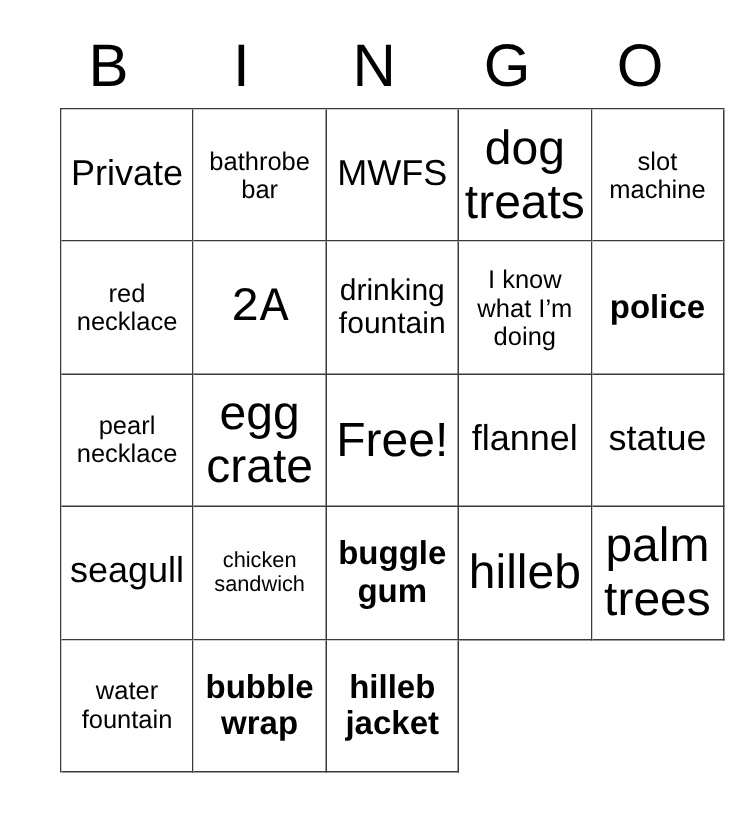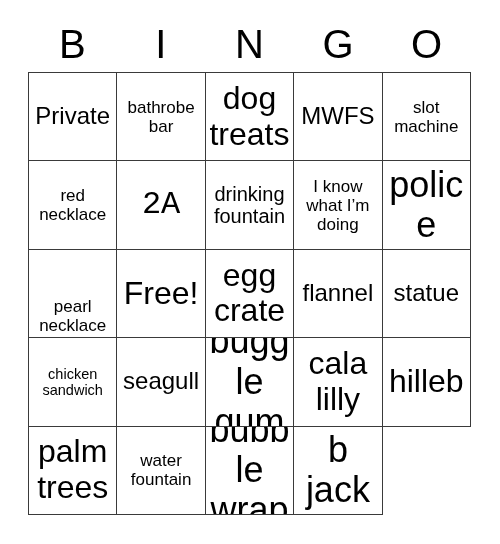--- a/index.html
+++ b/index.html
@@ -40,21 +40,21 @@
     font-size: 40px;
     font-weight: 400;
     line-height: 1;
     letter-spacing: 0px;
     color: #000000;
   }
 
   
   #bingo-grid {
     position: absolute;
-    left: 28px;
+    left: 40px;
     top: 72px;
     width: 443px;
     height: 443px;
     display: grid;
     grid-template-columns: repeat(5, 1fr);
     grid-template-rows: repeat(5, 1fr);
     border-top: 1.5px solid #3a3a3a;
     border-left: 1.5px solid #3a3a3a;
     box-sizing: border-box;
     background: #ffffff;
@@ -81,21 +81,21 @@
     color: #000000;
     word-break: break-word;
     hyphens: none;
   }
 
   
   .sz-xs  { font-size: 14.5px; }
   .sz-s   { font-size: 17px; }
   .sz-m   { font-size: 20px; }
   .sz-l   { font-size: 24px; }
-  .sz-xl  { font-size: 36px; }
+  .sz-xl  { font-size: 22px; font-weight: bold; }
   .sz-xxl { font-size: 32px; }
 </style>
 </head>
 <body style="background: rgb(255, 255, 255);">
 
 <div id="bingo-card">
 
   <div id="bingo-header">
     <div class="header-letter">B</div>
     <div class="header-letter">I</div>
@@ -106,24 +106,24 @@
 
   <div id="bingo-grid" style="border-top-color: rgb(58, 58, 58); border-left-color: rgb(58, 58, 58);">
 
     <div class="bingo-cell" style="border-right-color: rgb(58, 58, 58); border-bottom-color: rgb(58, 58, 58);">
       <span class="cell-text sz-l">Private</span>
     </div>
     <div class="bingo-cell" style="border-right-color: rgb(58, 58, 58); border-bottom-color: rgb(58, 58, 58);">
       <span class="cell-text sz-s">bathrobe bar</span>
     </div>
     <div class="bingo-cell" style="border-right-color: rgb(58, 58, 58); border-bottom-color: rgb(58, 58, 58);">
-      <span class="cell-text sz-xxl">dog treats</span>
+      <span class="cell-text sz-l">MWFS</span>
     </div>
     <div class="bingo-cell" style="border-right-color: rgb(58, 58, 58); border-bottom-color: rgb(58, 58, 58);">
-      <span class="cell-text sz-l">MWFS</span>
+      <span class="cell-text sz-xxl">dog treats</span>
     </div>
     <div class="bingo-cell" style="border-right-color: rgb(58, 58, 58); border-bottom-color: rgb(58, 58, 58);">
       <span class="cell-text sz-s">slot machine</span>
     </div>
 
     <div class="bingo-cell" style="border-right-color: rgb(58, 58, 58); border-bottom-color: rgb(58, 58, 58);">
       <span class="cell-text sz-s">red necklace</span>
     </div>
     <div class="bingo-cell" style="border-right-color: rgb(58, 58, 58); border-bottom-color: rgb(58, 58, 58); font-family: Liberation Mono, monospace;">
       <span class="cell-text sz-xxl">2A</span>
@@ -131,47 +131,44 @@
     <div class="bingo-cell" style="border-right-color: rgb(58, 58, 58); border-bottom-color: rgb(58, 58, 58); justify-content: flex-end;">
       <span class="cell-text sz-m">drinking fountain</span>
     </div>
     <div class="bingo-cell" style="border-right-color: rgb(58, 58, 58); border-bottom-color: rgb(58, 58, 58);">
       <span class="cell-text sz-s">I know what I’m doing</span>
     </div>
     <div class="bingo-cell" style="border-right-color: rgb(58, 58, 58); border-bottom-color: rgb(58, 58, 58);">
       <span class="cell-text sz-xl">police</span>
     </div>
 
-    <div class="bingo-cell" style="border-right-color: rgb(58, 58, 58); border-bottom-color: rgb(58, 58, 58); align-items: flex-end;">
+    <div class="bingo-cell" style="border-right-color: rgb(58, 58, 58); border-bottom-color: rgb(58, 58, 58);">
       <span class="cell-text sz-s">pearl necklace</span>
     </div>
     <div class="bingo-cell" style="border-right-color: rgb(58, 58, 58); border-bottom-color: rgb(58, 58, 58);">
-      <span class="cell-text sz-xxl">Free!</span>
+      <span class="cell-text sz-xxl">egg crate</span>
     </div>
     <div class="bingo-cell" style="border-right-color: rgb(58, 58, 58); border-bottom-color: rgb(58, 58, 58);">
-      <span class="cell-text sz-xxl">egg crate</span>
+      <span class="cell-text sz-xxl">Free!</span>
     </div>
     <div class="bingo-cell" style="border-right-color: rgb(58, 58, 58); border-bottom-color: rgb(58, 58, 58);">
       <span class="cell-text sz-l">flannel</span>
     </div>
     <div class="bingo-cell" style="border-right-color: rgb(58, 58, 58); border-bottom-color: rgb(58, 58, 58);">
       <span class="cell-text sz-l">statue</span>
     </div>
 
     <div class="bingo-cell" style="border-right-color: rgb(58, 58, 58); border-bottom-color: rgb(58, 58, 58);">
+      <span class="cell-text sz-l">seagull</span>
+    </div>
+    <div class="bingo-cell" style="border-right-color: rgb(58, 58, 58); border-bottom-color: rgb(58, 58, 58);">
       <span class="cell-text sz-xs">chicken sandwich</span>
     </div>
     <div class="bingo-cell" style="border-right-color: rgb(58, 58, 58); border-bottom-color: rgb(58, 58, 58);">
-      <span class="cell-text sz-l">seagull</span>
-    </div>
-    <div class="bingo-cell" style="border-right-color: rgb(58, 58, 58); border-bottom-color: rgb(58, 58, 58);">
       <span class="cell-text sz-xl">buggle gum</span>
-    </div>
-    <div class="bingo-cell" style="border-right-color: rgb(58, 58, 58); border-bottom-color: rgb(58, 58, 58);">
-      <span class="cell-text sz-xxl">cala lilly</span>
     </div>
     <div class="bingo-cell" style="border-right-color: rgb(58, 58, 58); border-bottom-color: rgb(58, 58, 58);">
       <span class="cell-text sz-xxl">hilleb</span>
     </div>
 
     <div class="bingo-cell" style="border-right-color: rgb(58, 58, 58); border-bottom-color: rgb(58, 58, 58);">
       <span class="cell-text sz-xxl">palm trees</span>
     </div>
     <div class="bingo-cell" style="border-right-color: rgb(58, 58, 58); border-bottom-color: rgb(58, 58, 58);">
       <span class="cell-text sz-s">water fountain</span>

